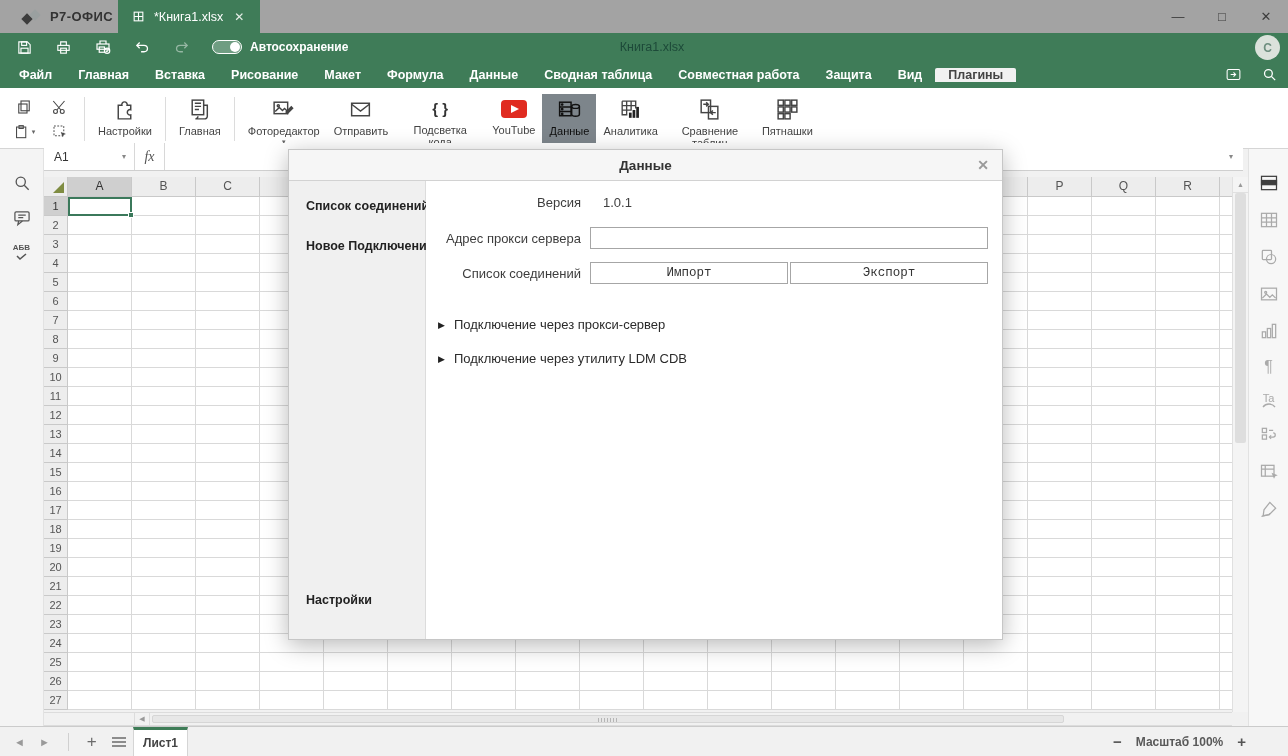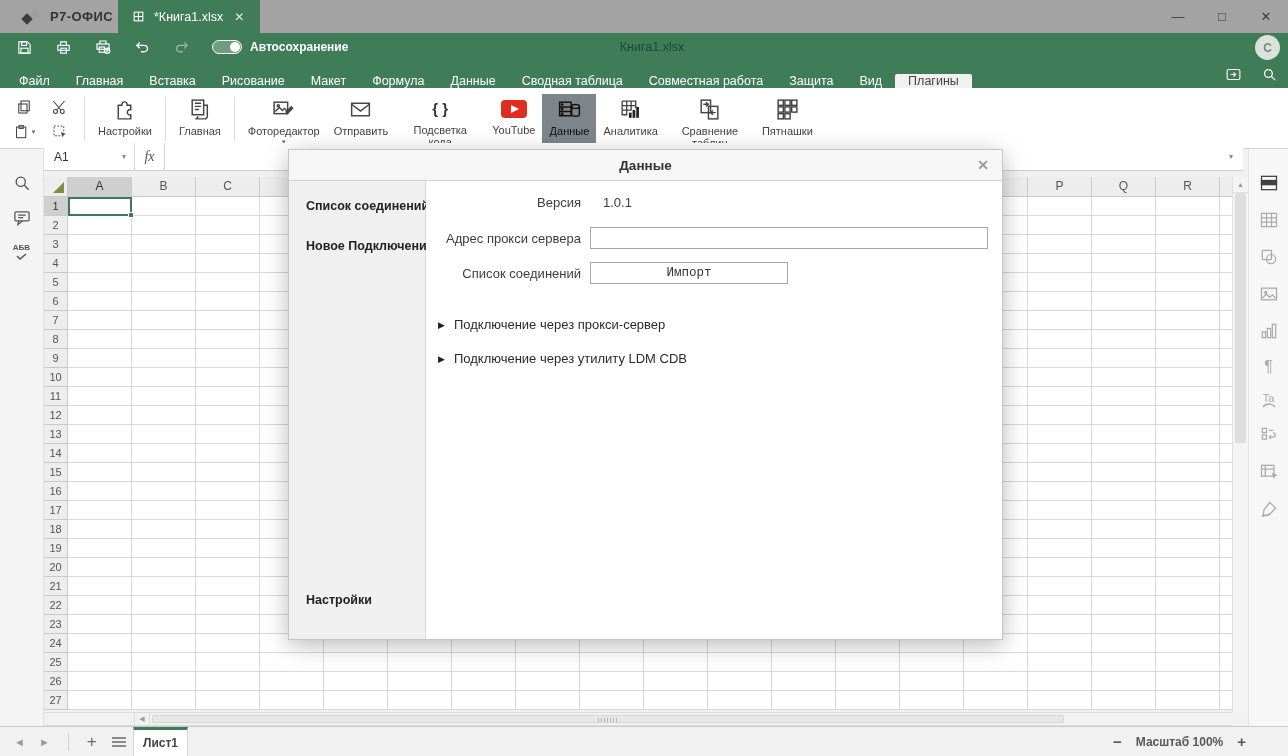--- a/index.html
+++ b/index.html
@@ -28,21 +28,21 @@
   .tb-icon.dim{opacity:.45;}
   .autosave{display:flex;align-items:center;gap:8px;}
   .toggle{width:30px;height:14px;border:1px solid #fff;border-radius:8px;background:rgba(255,255,255,.25);position:relative;}
   .toggle .knob{position:absolute;right:1px;top:1px;width:10px;height:10px;border-radius:50%;background:#fff;}
   .autosave-label{color:#ffffff;font-size:12px;font-weight:bold;}
   .doc-title-center{position:absolute;left:16px;right:0;text-align:center;color:#1d4a39;font-size:12.5px;}
   .avatar{position:absolute;right:8px;top:2px;width:25px;height:25px;border-radius:50%;background:#dbe2db;
           display:flex;align-items:center;justify-content:center;color:#6e8f7f;font-size:12px;font-weight:bold;}
 
   
-  .menubar{position:absolute;left:0;top:61px;width:1288px;height:27px;background:#3f7c58;display:flex;align-items:flex-end;padding-left:6px;}
+  .menubar{position:absolute;left:0;top:61px;width:1288px;height:27px;background:#3f7c58;display:flex;align-items:center;padding-left:6px;font-weight:bold;}
   .menu-tab{display:flex;align-items:center;padding:0 13px;color:#fff;font-size:12.5px;cursor:default;}
   .menu-tab.active{background:#f1f1f1;color:#444;border-radius:2px 2px 0 0;}
   .menu-right{position:absolute;right:10px;top:0;height:27px;display:flex;align-items:center;gap:18px;color:#fff;}
 
   
   .ribbon{position:absolute;left:0;top:88px;width:1288px;height:61px;background:#fff;border-bottom:1px solid #d5d5d5;
           display:flex;align-items:flex-start;padding:6px 0 0 6px;}
   .edit-grid{display:grid;grid-template-columns:36px 36px;grid-template-rows:25px 25px;align-items:center;justify-items:center;color:#4a4a4a;}
   .rb-sep{width:1px;height:44px;background:#dcdcdc;margin:3px 6px 0 6px;flex:none;}
   .rb-btn{display:flex;flex-direction:column;align-items:center;justify-content:flex-start;gap:3px;
@@ -564,20 +564,21 @@
         <span class="ver-value">1.0.1</span>
       </div>
       <div class="form-row" style="top:46px;">
         <span class="form-label">Адрес прокси сервера</span>
         <input class="proxy-input" type="text" value="" style="">
       </div>
       <div class="form-row" style="top:81px;">
         <span class="form-label">Список соединений</span>
         <span class="btn-pair">
           <button class="dlg-btn">Импорт</button>
+          <button class="dlg-btn">Экспорт</button>
         </span>
       </div>
       <div class="dlg-section" style="top:136px;">
         <span class="tri">▶</span>
         <span>Подключение через прокси-сервер</span>
       </div>
       <div class="dlg-section" style="top:170px;">
         <span class="tri">▶</span>
         <span>Подключение через утилиту LDM CDB</span>
       </div>

